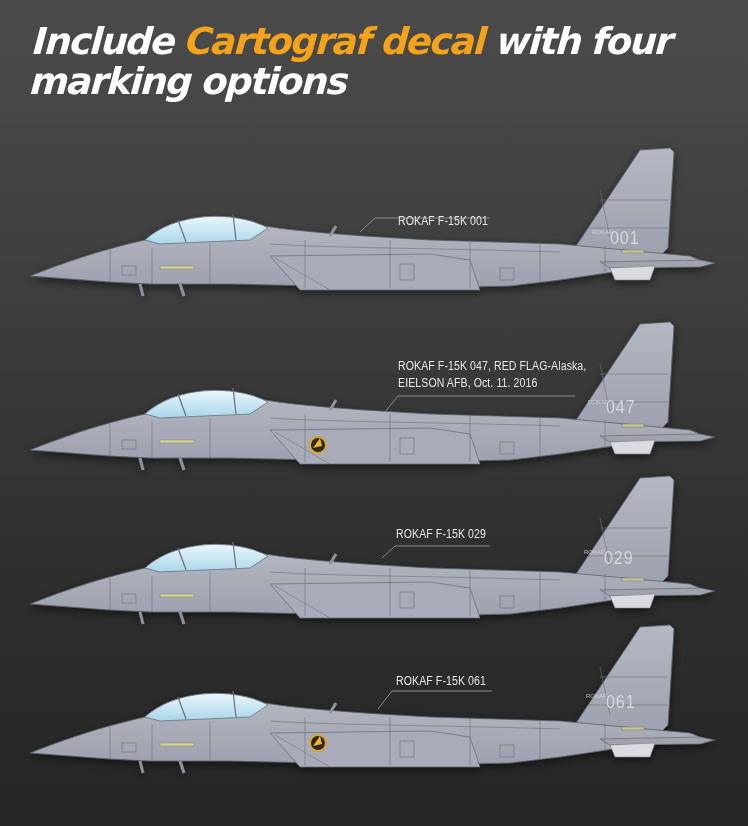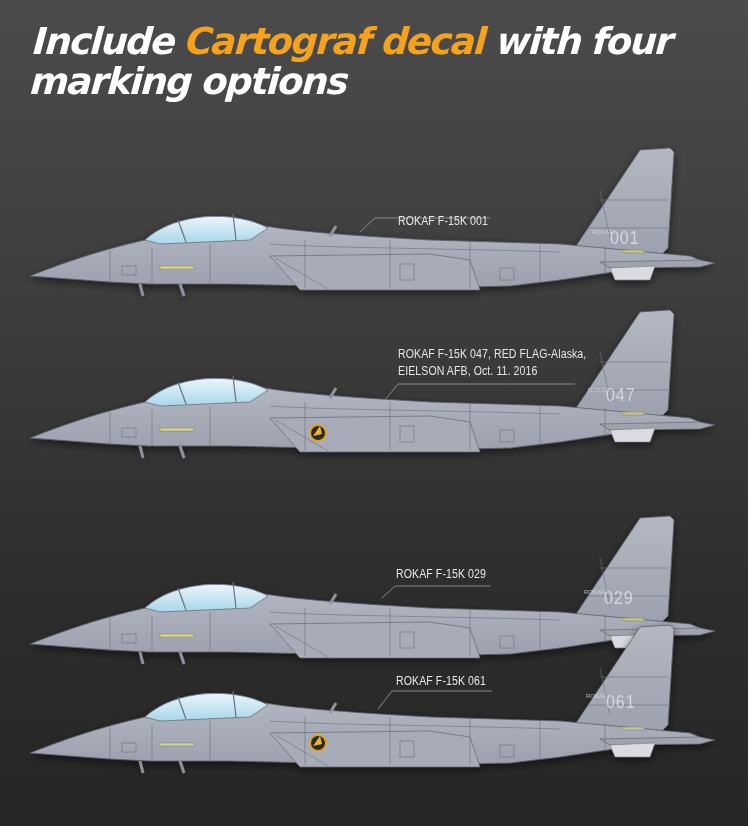--- a/index.html
+++ b/index.html
@@ -132,38 +132,38 @@
     <use href="#jetShape"></use>
     <polyline points="360,92 375,78 490,78" stroke="#8a8a8a" stroke-width="1" fill="none"></polyline>
   </svg>
   <div class="label" style="left:398px; top:73px">
     <div>ROKAF F-15K 001</div>
   </div>
   <div class="tail-num" style="left:610px; top:87px">001</div>
   <div class="tail-small" style="left:592px; top:89px">ROKAF</div>
 </div>
 
-<div class="jet" style="top:302px">
+<div class="jet" style="top:314px">
   <svg width="748" height="170">
     <use href="#jetShape"></use>
     <polyline points="385,98 398,82 575,82" stroke="#8a8a8a" stroke-width="1" fill="none"></polyline>
     <g>
       <circle cx="318" cy="131" r="8" fill="#2a2a2a" stroke="#e0a526" stroke-width="2"></circle>
       <path d="M313 134 L320 124 L322 132 Z" fill="#f0b52b"></path>
     </g>
   </svg>
   <div class="label" style="left:398px; top:44px">
     <div>ROKAF F-15K 047, RED FLAG-Alaska,</div>
     <div>EIELSON AFB, Oct. 11. 2016</div>
   </div>
   <div class="tail-num" style="left:606px; top:82px">047</div>
   <div class="tail-small" style="left:588px; top:85px">ROKAF</div>
 </div>
 
-<div class="jet" style="top:508px">
+<div class="jet" style="top:468px">
   <svg width="748" height="170">
     <use href="#jetShape"></use>
     <polyline points="382,90 395,78 490,78" stroke="#8a8a8a" stroke-width="1" fill="none"></polyline>
   </svg>
   <div class="label" style="left:396px; top:58px">
     <div>ROKAF F-15K 029</div>
   </div>
   <div class="tail-num" style="left:604px; top:79px">029</div>
   <div class="tail-small" style="left:584px; top:81px">ROKAF</div>
 </div>

